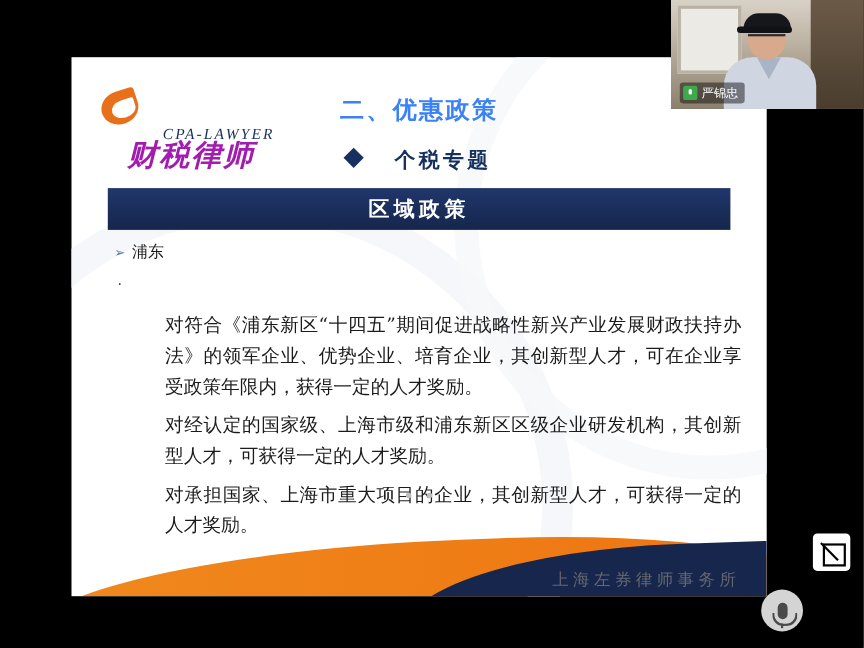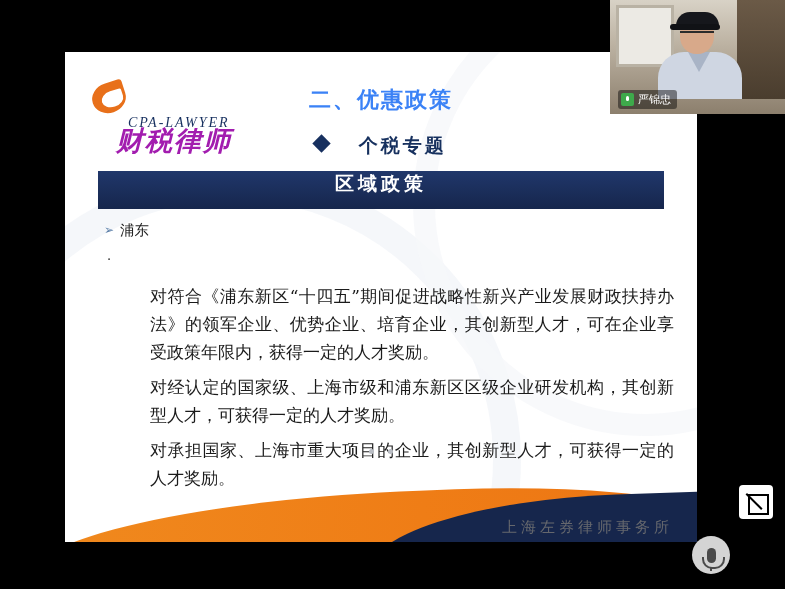--- a/index.html
+++ b/index.html
@@ -72,21 +72,21 @@
     font-family: "DejaVu Serif", serif;
     font-weight: bold;
     font-size: 27px;
     letter-spacing: 2px;
     color: #a21caf;
     font-style: italic;
     margin-top: 44px;
   }
   .logo-en {
     position: absolute;
-    left: 36px; top: 36px;
+    left: 56px; top: 36px;
     font-family: "Liberation Serif", serif;
     font-size: 14px;
     font-style: italic;
     letter-spacing: 2px;
     color: #17305f;
   }
 
   
   .title-main {
     position: absolute;
@@ -122,21 +122,21 @@
     letter-spacing: 3px;
     vertical-align: middle;
   }
 
   
   .banner {
     position: absolute;
     left: 33px; top: 119px;
     width: 566px; height: 38px;
     background: linear-gradient(180deg, #20376b 0%, #16264c 100%);
-    display: flex; align-items: flex-start; justify-content: center;
+    display: flex; align-items: center; justify-content: center;
   }
   .banner-text {
     font-family: "DejaVu Serif", serif;
     font-size: 19px;
     font-weight: bold;
     color: #ffffff;
     letter-spacing: 4px;
   }
 
   
@@ -221,21 +221,21 @@
     width: 5px; height: 5px;
     border-radius: 50%;
     background: #b9bdc4;
     margin: 0 5px;
   }
 
   
   .video-tile {
     position: absolute;
     right: 0; top: 0;
-    width: 175px; height: 114px;
+    width: 175px; height: 99px;
     background: #4d4a46;
     overflow: hidden;
   }
   .vt-bg {
     position: absolute; inset: 0;
     background:
       linear-gradient(180deg, #d8d2c6 0%, #bdb3a3 38%, #8c7f6d 100%);
   }
   .vt-window {
     position: absolute;

